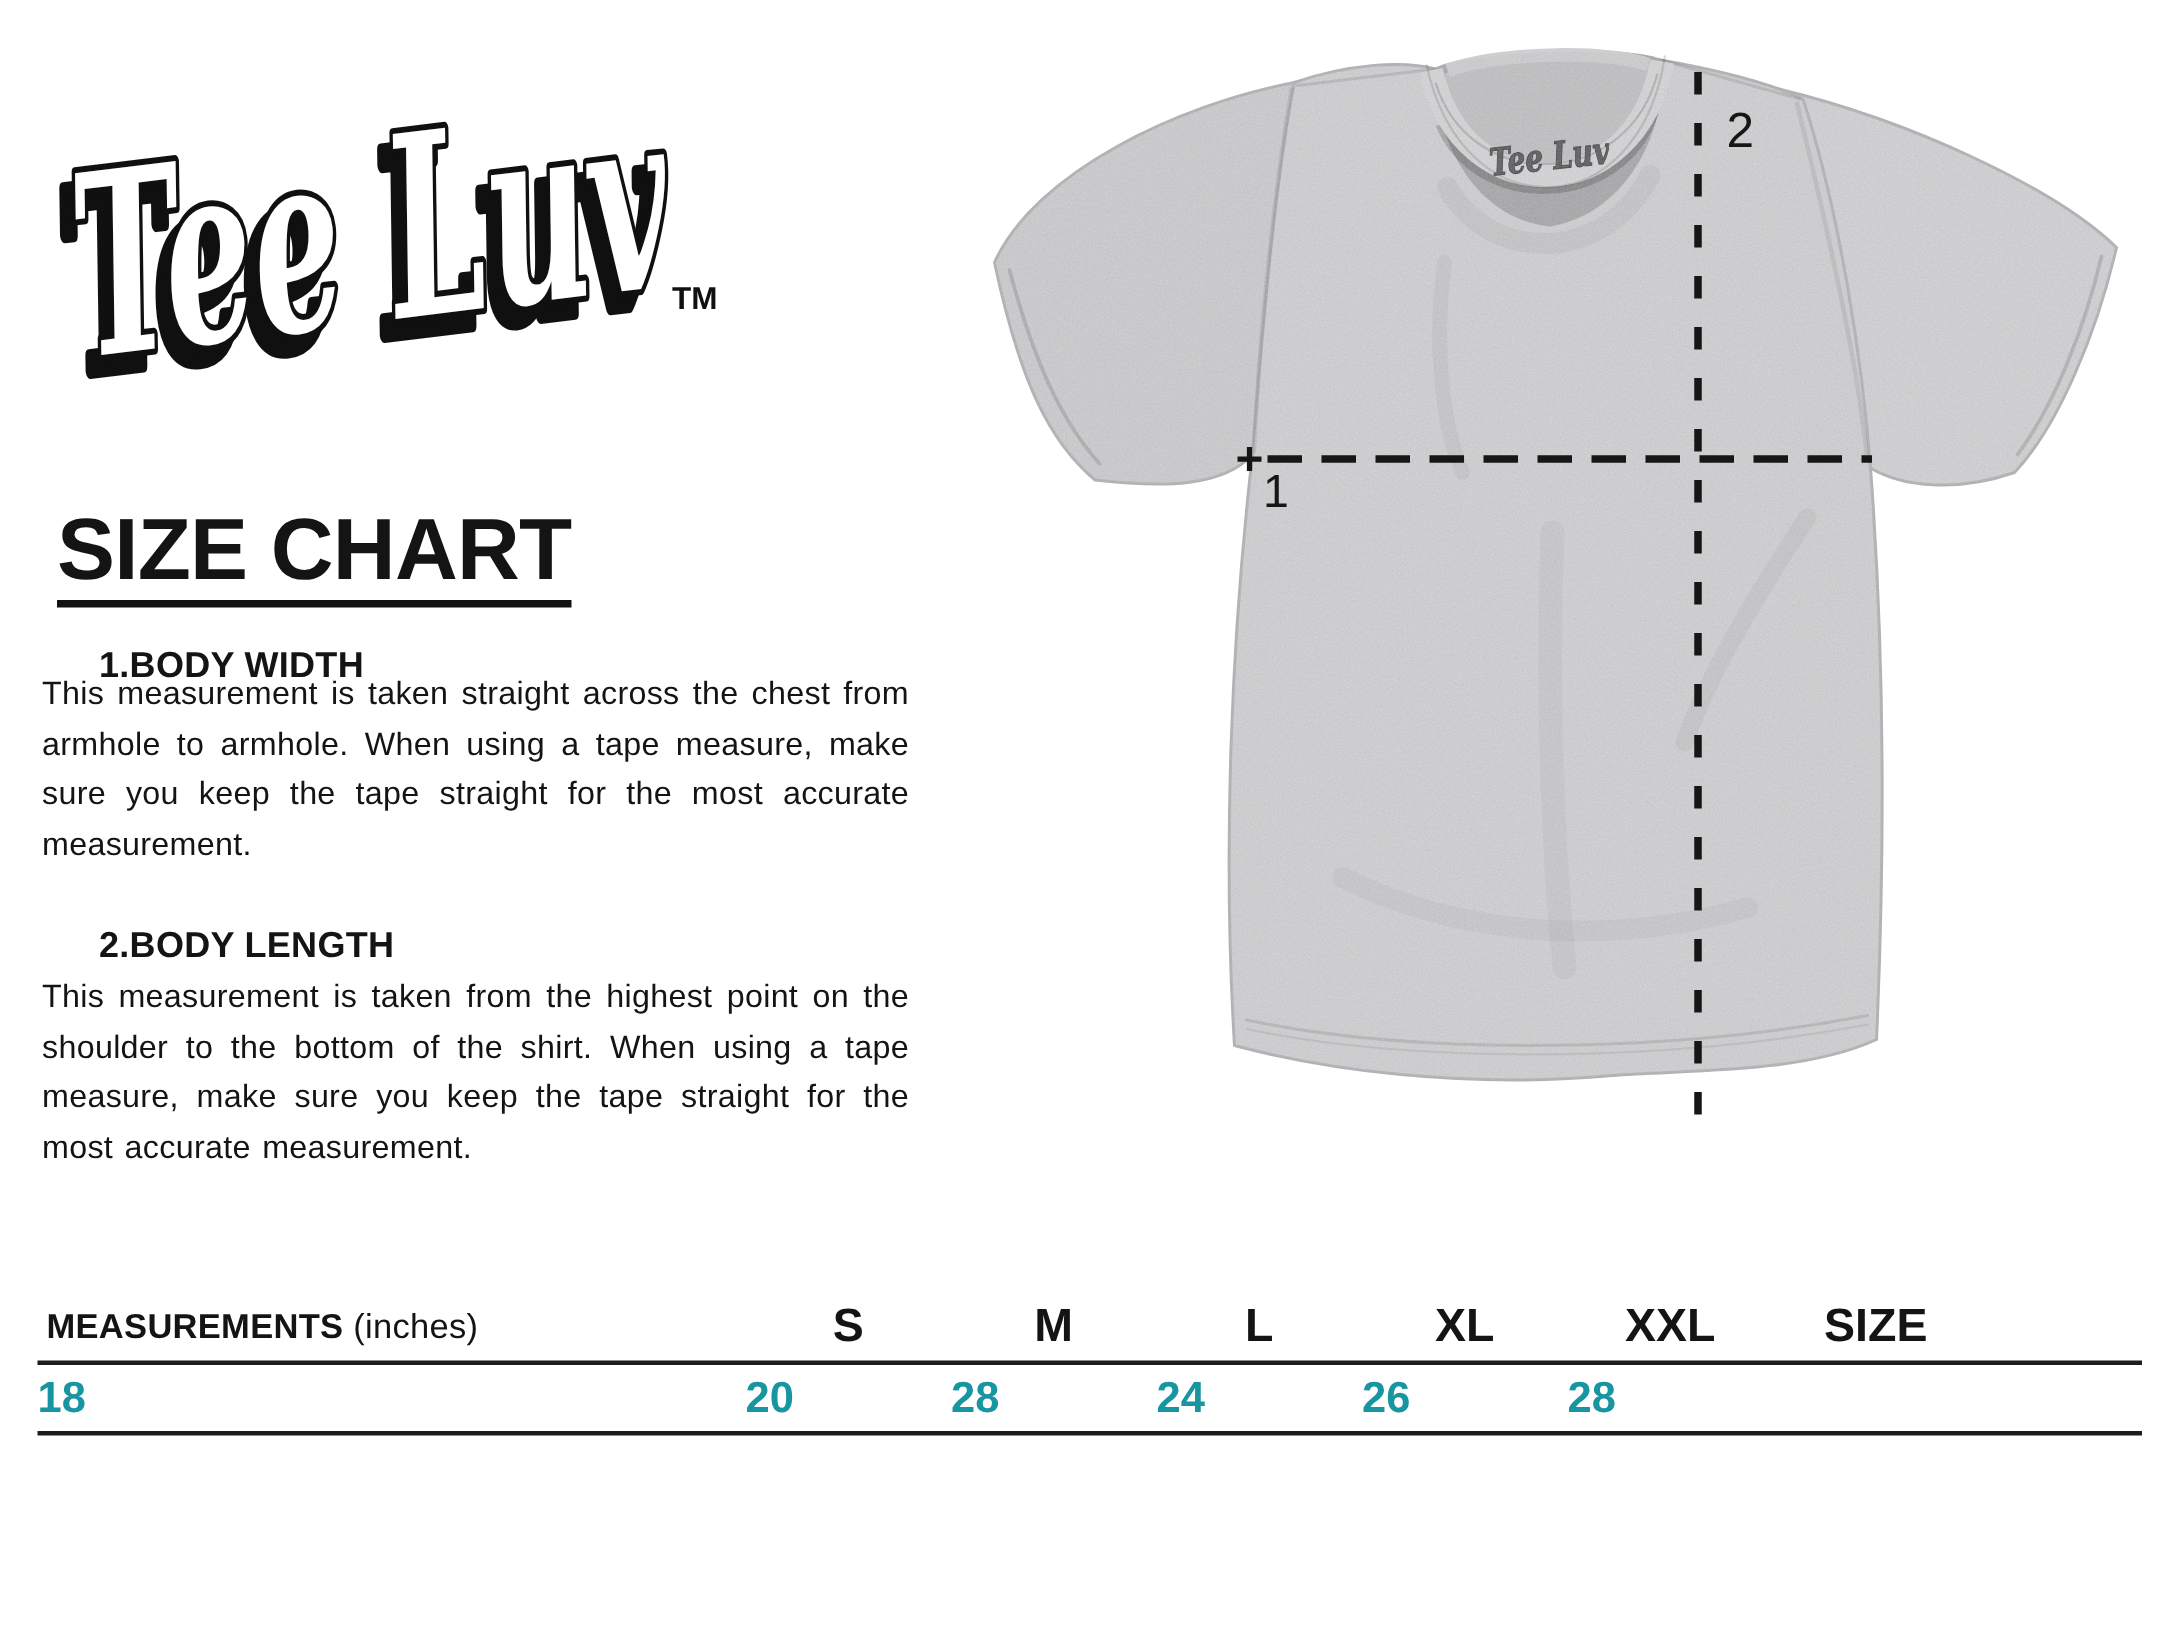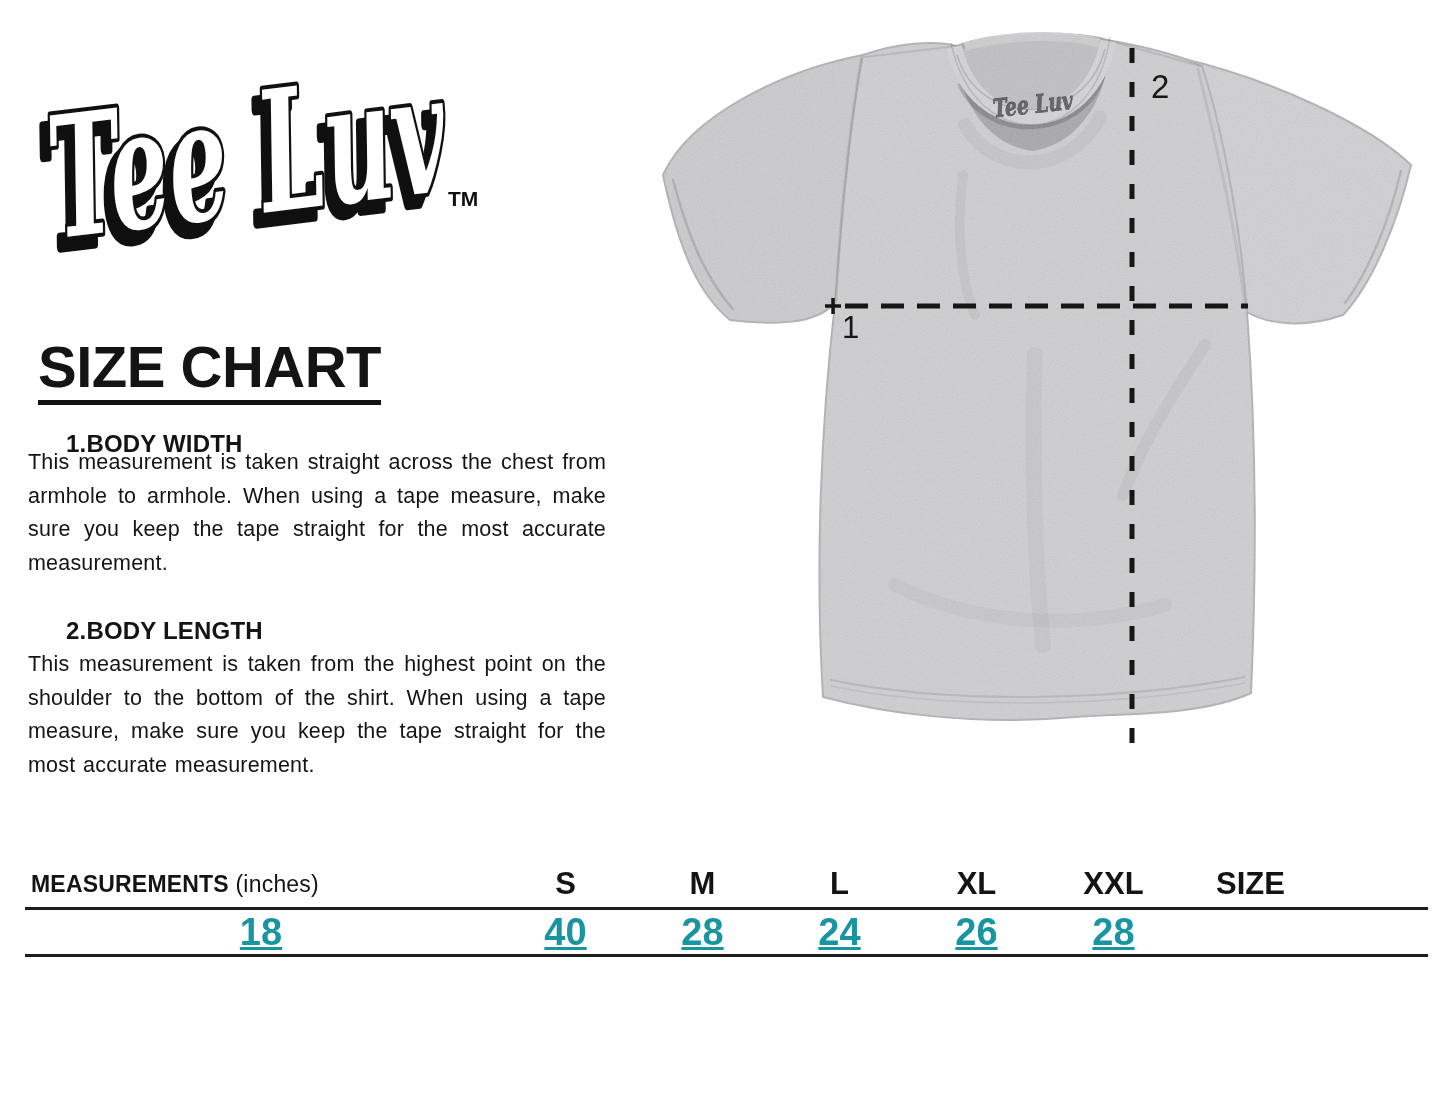--- a/index.html
+++ b/index.html
@@ -18,21 +18,21 @@
   .mtable{left:25px;top:861px;width:1403px;}
   .trow{display:grid;grid-template-columns:472px 137px 137px 137px 137px 137px 137px 1fr;
         align-items:center;border-bottom:3px solid #1d1d1d;}
   .trow.head{height:46px;border-bottom:3px solid #1d1d1d;}
   .trow.r1{height:44px;}
   .trow.r2{height:47px;}
   .tlabel{padding-left:6px;font-size:23px;font-weight:600;letter-spacing:.2px;white-space:nowrap;}
   .tunit{font-weight:400;}
   .tsize{text-align:center;font-size:31px;font-weight:700;}
   .teal{color:#1795a0;}
-  .tval{text-align:center;font-size:38px;font-weight:600;text-decoration:underline;}
+  .tval{font-size:29px;font-weight:600;}
   .rlabel{padding-left:6px;font-size:29px;font-weight:600;letter-spacing:.3px;white-space:nowrap;}
 </style>
 </head>
 <body>
 
 <div class="canvas">
 
   <svg class="abs" style="left:34px;top:10px;" width="456" height="290" viewBox="0 0 456 290">
     <g transform="rotate(-7 215 140)">
       <text x="14" y="204" transform="translate(-9,10)" font-family="DejaVu Serif, serif" font-style="italic" font-weight="bold" font-size="168" textLength="398" lengthAdjust="spacingAndGlyphs" fill="#101010" stroke="#101010" stroke-width="10" stroke-linejoin="round">Tee Luv</text>
@@ -129,21 +129,21 @@
       <div class="tsize">M</div>
       <div class="tsize">L</div>
       <div class="tsize">XL</div>
       <div class="tsize">XXL</div>
       <div class="tsize">SIZE</div>
       <div></div>
     </div>
 
     <div class="trow r1">
       <div class="tval teal">18</div>
-      <div class="tval teal">40</div>
+      <div class="tval teal">20</div>
       <div class="tval teal">28</div>
       <div class="tval teal">24</div>
       <div class="tval teal">26</div>
       <div class="tval teal">28</div>
       <div></div>
     </div>
 
 
   </div>
 </div>

